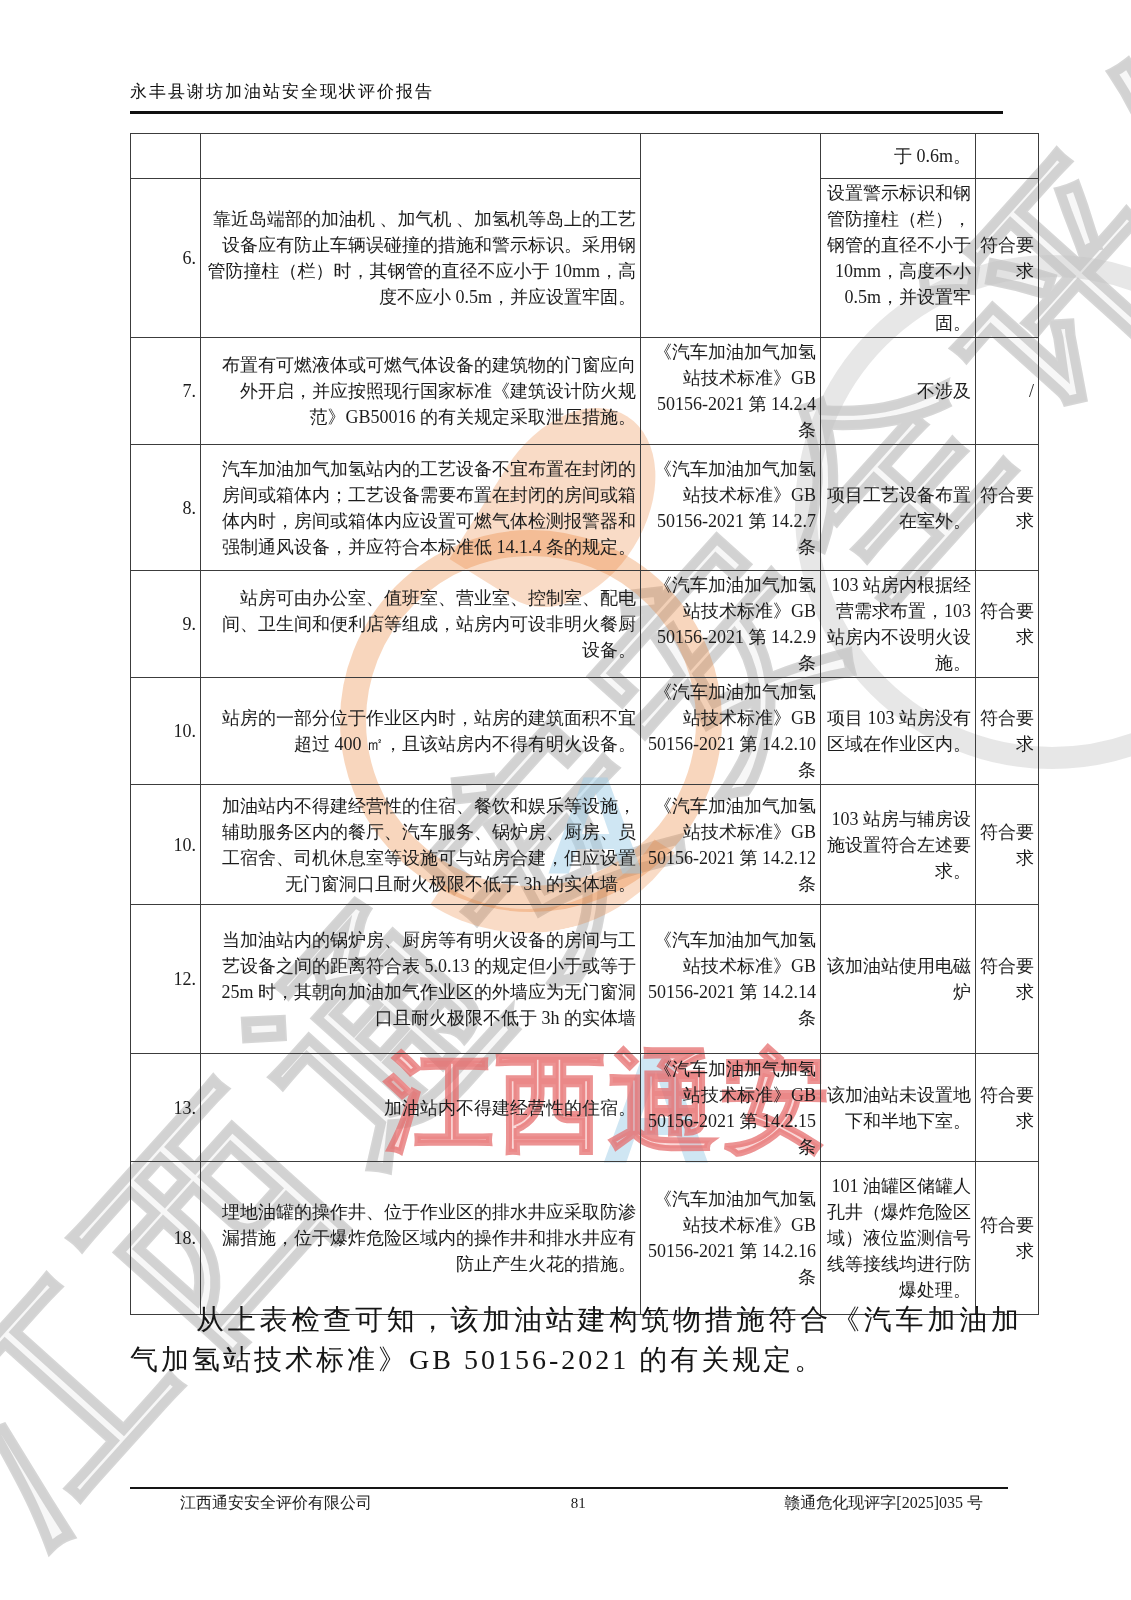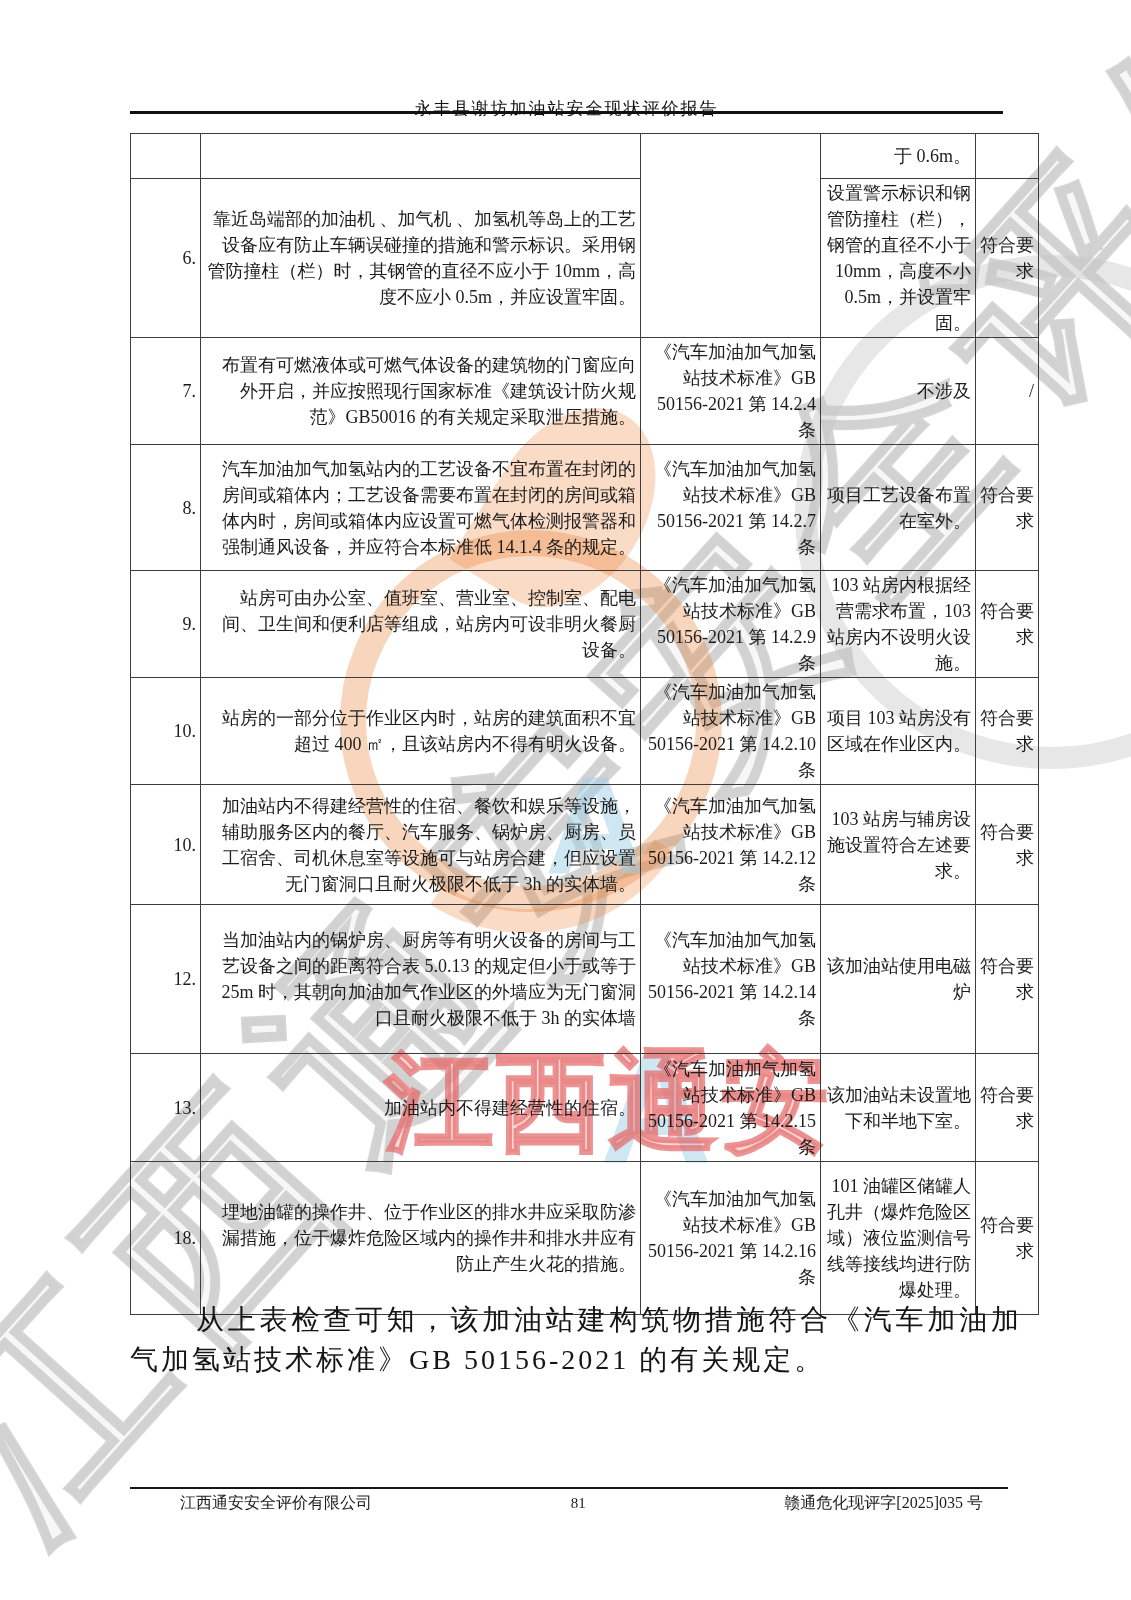--- a/index.html
+++ b/index.html
@@ -36,22 +36,22 @@
   }
   .wm-blue-a1{left:545px;top:745px;font-size:140px;}
   .wm-blue-a2{left:600px;top:1020px;font-size:155px;}
   .wm-red{
     position:absolute;left:385px;top:1030px;font-size:108px;font-weight:normal;letter-spacing:4px;
     white-space:nowrap;color:rgba(238,132,132,0.32);-webkit-text-stroke:6px rgba(228,106,106,0.72);
   }
   
   #content{position:absolute;inset:0;z-index:1;}
   .header-title{
-    position:absolute;left:130px;top:80px;width:873px;text-align:center;
-    font-size:17px;letter-spacing:2px;color:#111;margin-top:17px;
+    position:absolute;left:130px;top:80px;width:873px;
+    font-size:17px;letter-spacing:2px;color:#111;
   }
   .header-rule{position:absolute;left:130px;top:111px;width:873px;height:3px;background:#101010;}
   table.compliance{
     position:absolute;left:130px;top:133px;width:908px;border-collapse:collapse;table-layout:fixed;
     background:transparent;
   }
   table.compliance td{
     border:1px solid #3c3c3c;vertical-align:middle;text-align:right;
     font-size:18px;line-height:26px;color:#1c1c1c;padding:1px 4px;overflow:hidden;
   }

